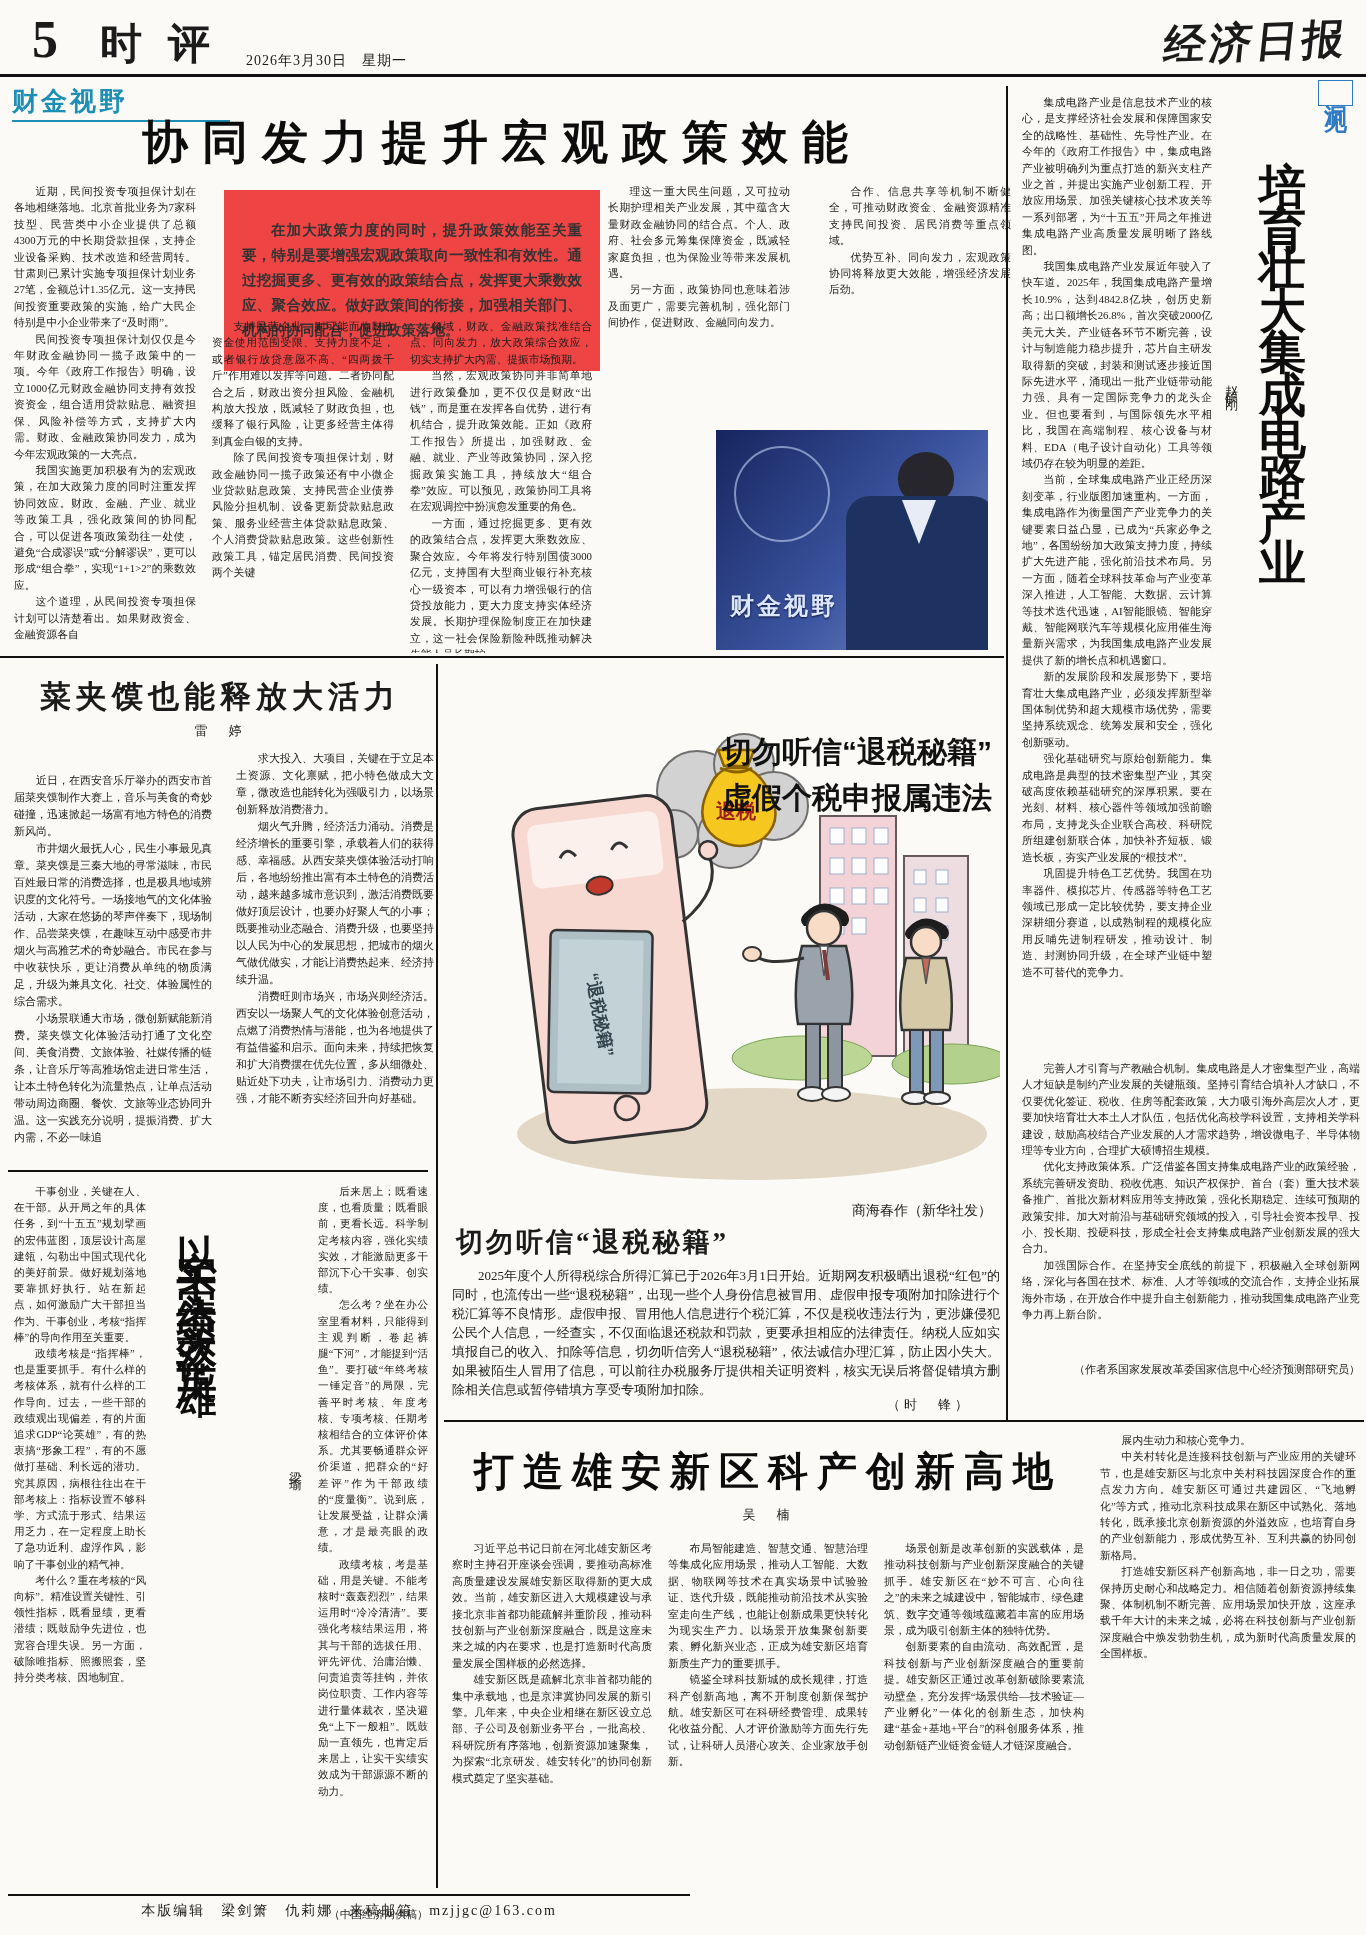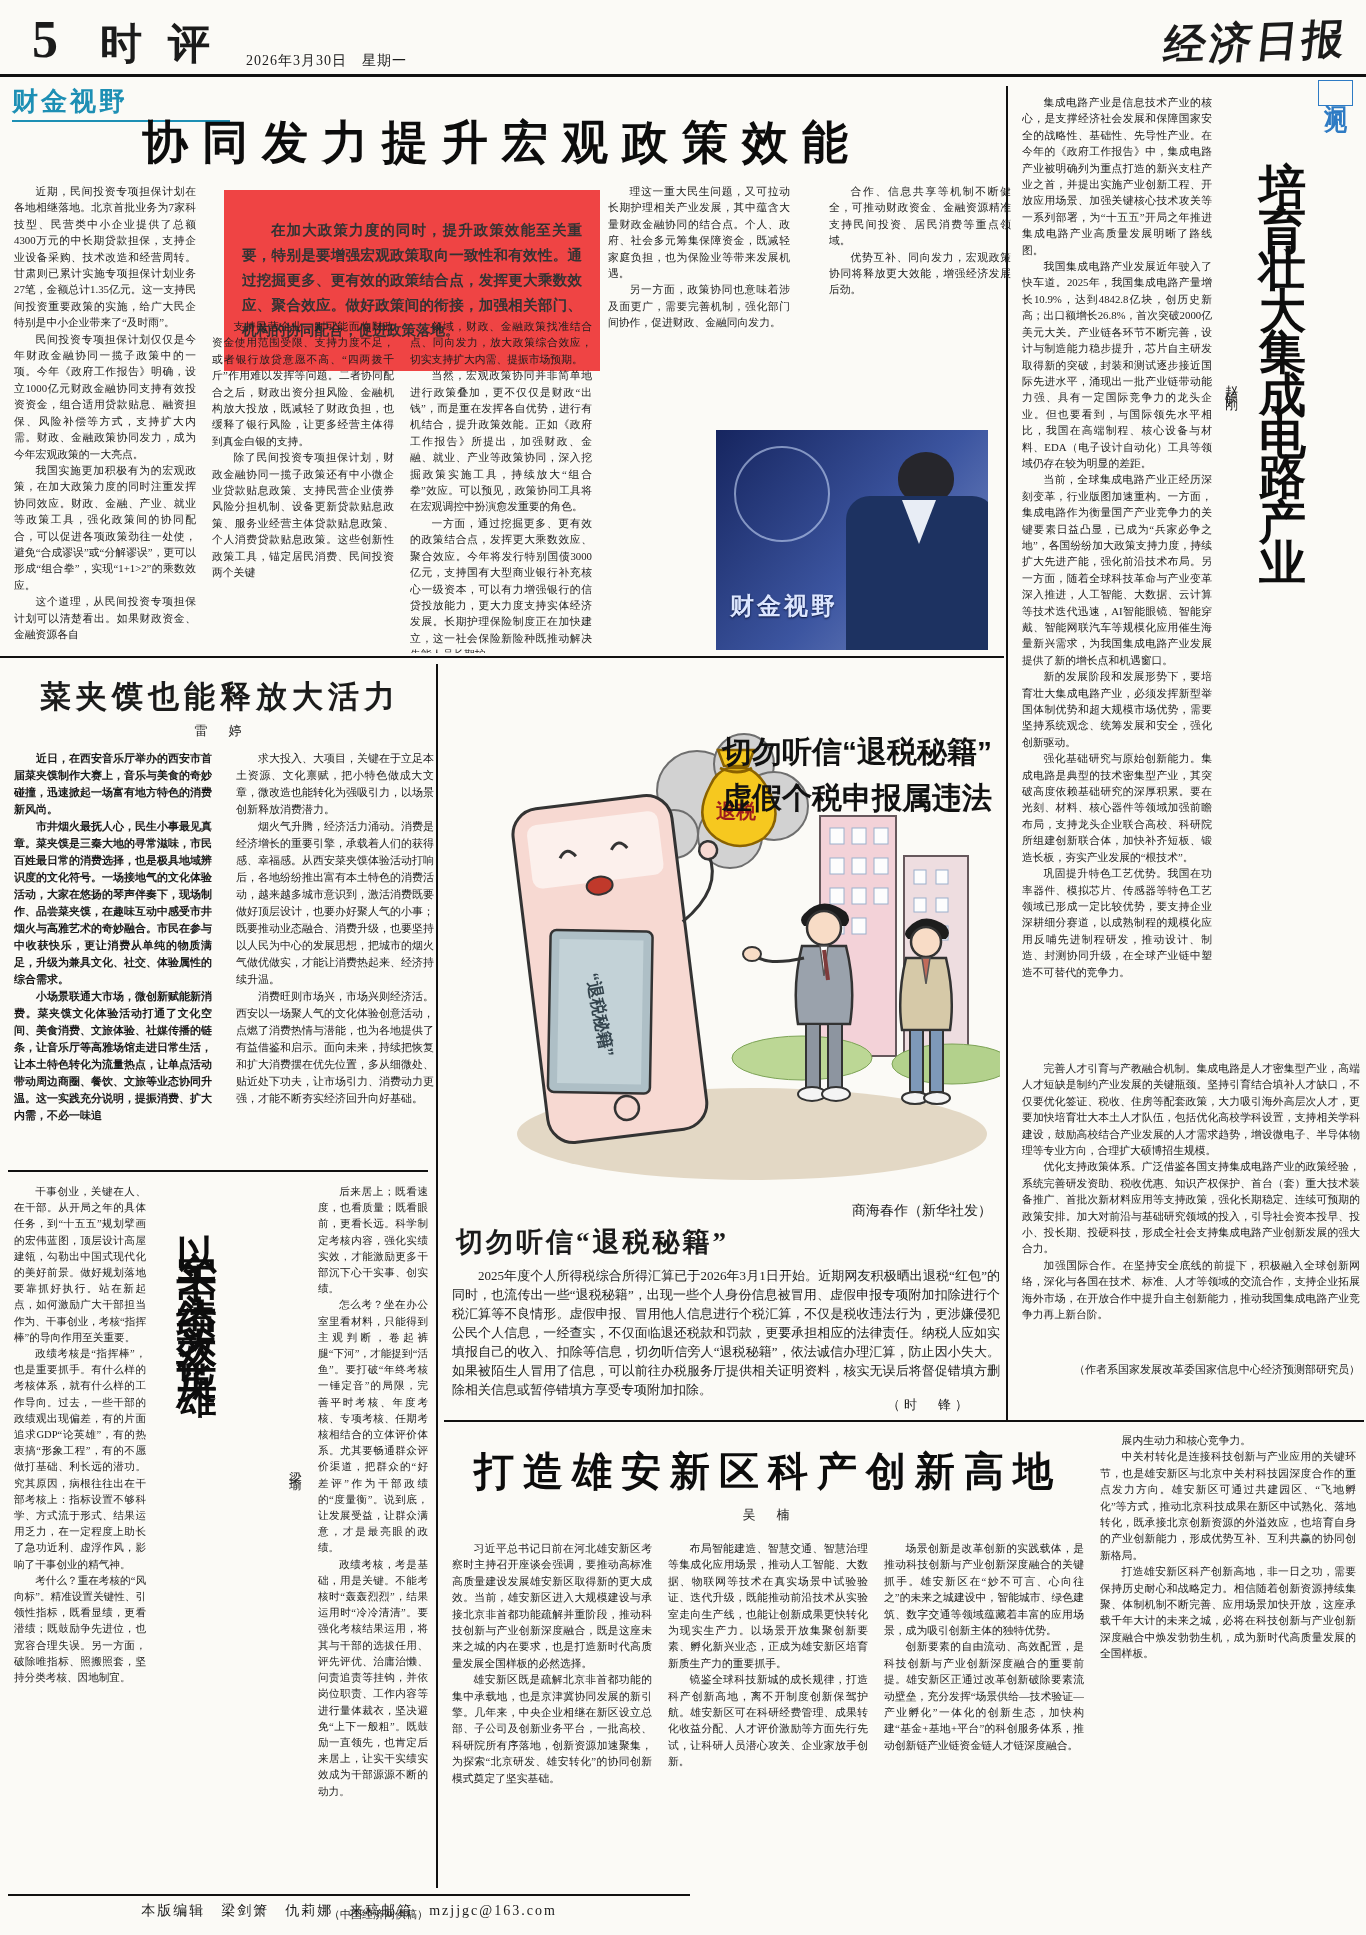--- a/index.html
+++ b/index.html
@@ -108,21 +108,21 @@
     <div class="ptxt">财金视野</div>
   </div>
 
   <div class="rule" style="left:0;top:656px;width:1004px;height:2px;"></div>
 
   <div class="rule" style="left:1006px;top:86px;width:2px;height:1334px;"></div>
   <div class="rule" style="left:436px;top:664px;width:2px;height:1224px;"></div>
 
   <div class="abs h-serif" style="left:8px;top:676px;width:424px;">菜夹馍也能释放大活力</div>
   <div class="abs author" style="left:8px;top:722px;width:424px;">雷　婷</div>
-  <div class="tcol f11" style="left:14px;top:750px;width:198px;height:412px;font-weight:bold;">
+  <div class="tcol f11" style="left:14px;top:772px;width:198px;height:412px;">
       <p>近日，在西安音乐厅举办的西安市首届菜夹馍制作大赛上，音乐与美食的奇妙碰撞，迅速掀起一场富有地方特色的消费新风尚。</p>
       <p>市井烟火最抚人心，民生小事最见真章。菜夹馍是三秦大地的寻常滋味，市民百姓最日常的消费选择，也是极具地域辨识度的文化符号。一场接地气的文化体验活动，大家在悠扬的琴声伴奏下，现场制作、品尝菜夹馍，在趣味互动中感受市井烟火与高雅艺术的奇妙融合。市民在参与中收获快乐，更让消费从单纯的物质满足，升级为兼具文化、社交、体验属性的综合需求。</p>
       <p>小场景联通大市场，微创新赋能新消费。菜夹馍文化体验活动打通了文化空间、美食消费、文旅体验、社媒传播的链条，让音乐厅等高雅场馆走进日常生活，让本土特色转化为流量热点，让单点活动带动周边商圈、餐饮、文旅等业态协同升温。这一实践充分说明，提振消费、扩大内需，不必一味追</p>
     </div>
   <div class="tcol f11" style="left:228px;top:750px;width:198px;height:412px;margin-left:8px;">
       <p>求大投入、大项目，关键在于立足本土资源、文化禀赋，把小特色做成大文章，微改造也能转化为强吸引力，以场景创新释放消费潜力。</p>
       <p>烟火气升腾，经济活力涌动。消费是经济增长的重要引擎，承载着人们的获得感、幸福感。从西安菜夹馍体验活动打响后，各地纷纷推出富有本土特色的消费活动，越来越多城市意识到，激活消费既要做好顶层设计，也要办好聚人气的小事；既要推动业态融合、消费升级，也要坚持以人民为中心的发展思想，把城市的烟火气做优做实，才能让消费热起来、经济持续升温。</p>
       <p>消费旺则市场兴，市场兴则经济活。西安以一场聚人气的文化体验创意活动，点燃了消费热情与潜能，也为各地提供了有益借鉴和启示。面向未来，持续把恢复和扩大消费摆在优先位置，多从细微处、贴近处下功夫，让市场引力、消费动力更强，才能不断夯实经济回升向好基础。</p>
     </div>
   <div class="rule" style="left:8px;top:1170px;width:420px;height:2px;"></div>

